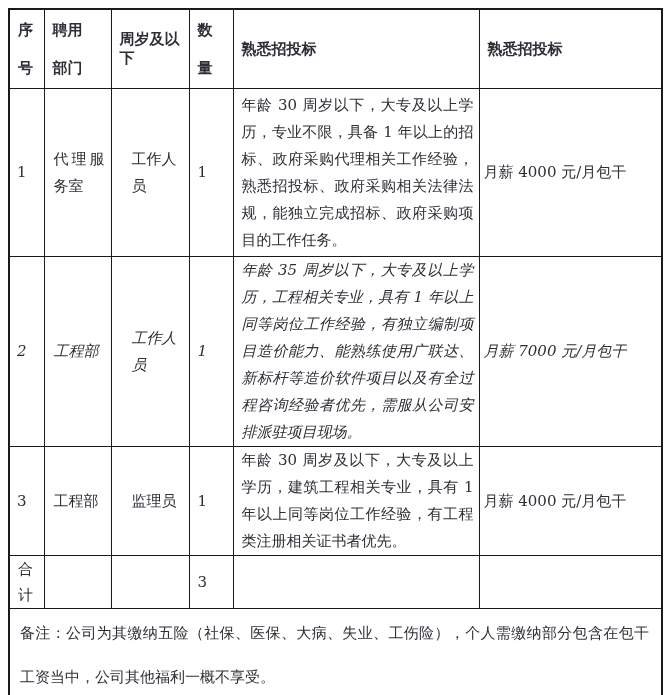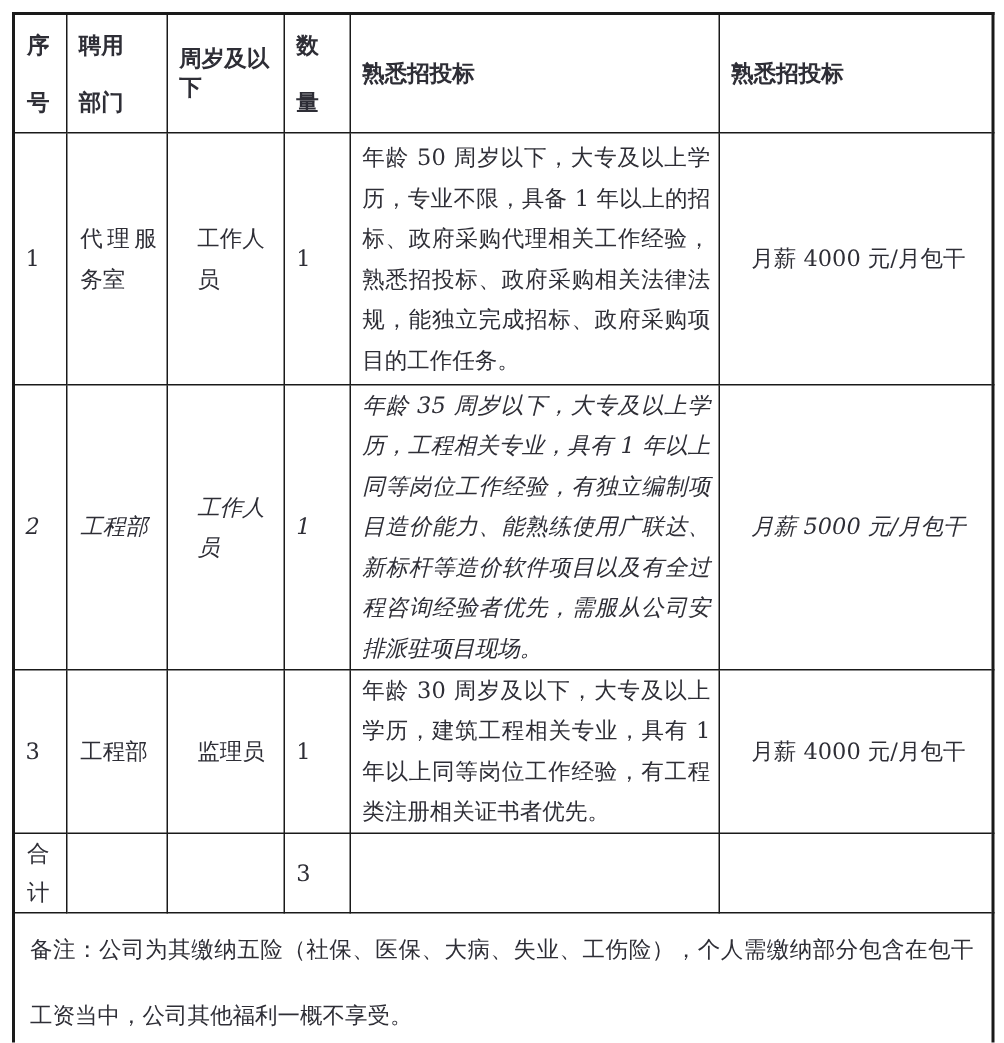--- a/index.html
+++ b/index.html
@@ -68,21 +68,21 @@
   }
   .cell-pos { padding-left: 20px; line-height: 27px; margin-left: 20px; }
   .cell-qty { padding-left: 8px; line-height: 27px; }
   .cell-cond {
     padding-left: 8px;
     padding-right: 5px;
     line-height: 27px;
     text-align: justify;
     text-justify: inter-ideograph;
   }
-  .cell-sal { padding-left: 4px; line-height: 27px; text-align: center; }
+  .cell-sal { padding-left: 4px; line-height: 27px; }
   .cell-total-label { padding-left: 8px; }
   .cell-total-label .tline { line-height: 26px; height: 26px; }
   .cell-note {
     padding: 2px 12px 2px 10px;
     line-height: 44px;
     text-align: justify;
     text-justify: inter-ideograph;
     vertical-align: middle;
   }
 </style>
@@ -117,31 +117,31 @@
       </td>
       <td class="th">熟悉招投标</td>
       <td class="th">熟悉招投标</td>
     </tr>
 
     <tr class="row-1">
       <td class="cell-no">1</td>
       <td class="cell-dept">代理服务室</td>
       <td class="cell-pos">工作人员</td>
       <td class="cell-qty">1</td>
-      <td class="cell-cond">年龄 50 周岁以下，大专及以上学历，专业不限，具备 1 年以上的招标、政府采购代理相关工作经验，熟悉招投标、政府采购相关法律法规，能独立完成招标、政府采购项目的工作任务。</td>
+      <td class="cell-cond">年龄 30 周岁以下，大专及以上学历，专业不限，具备 1 年以上的招标、政府采购代理相关工作经验，熟悉招投标、政府采购相关法律法规，能独立完成招标、政府采购项目的工作任务。</td>
       <td class="cell-sal">月薪 4000 元/月包干</td>
     </tr>
 
     <tr class="row-2">
       <td class="cell-no">2</td>
       <td class="cell-dept">工程部</td>
       <td class="cell-pos">工作人员</td>
       <td class="cell-qty">1</td>
       <td class="cell-cond">年龄 35 周岁以下，大专及以上学历，工程相关专业，具有 1 年以上同等岗位工作经验，有独立编制项目造价能力、能熟练使用广联达、新标杆等造价软件项目以及有全过程咨询经验者优先，需服从公司安排派驻项目现场。</td>
-      <td class="cell-sal">月薪 5000 元/月包干</td>
+      <td class="cell-sal">月薪 7000 元/月包干</td>
     </tr>
 
     <tr class="row-3">
       <td class="cell-no">3</td>
       <td class="cell-dept">工程部</td>
       <td class="cell-pos">监理员</td>
       <td class="cell-qty">1</td>
       <td class="cell-cond">年龄 30 周岁及以下，大专及以上学历，建筑工程相关专业，具有 1 年以上同等岗位工作经验，有工程类注册相关证书者优先。</td>
       <td class="cell-sal">月薪 4000 元/月包干</td>
     </tr>

